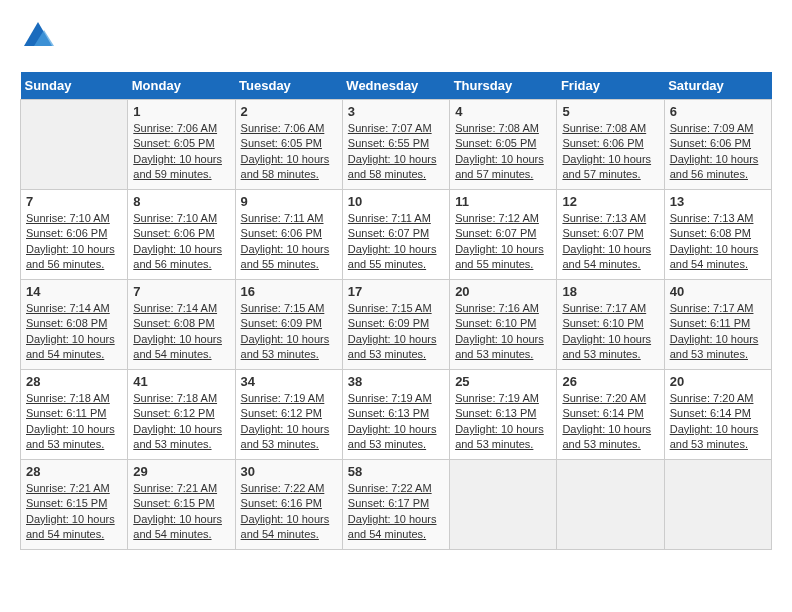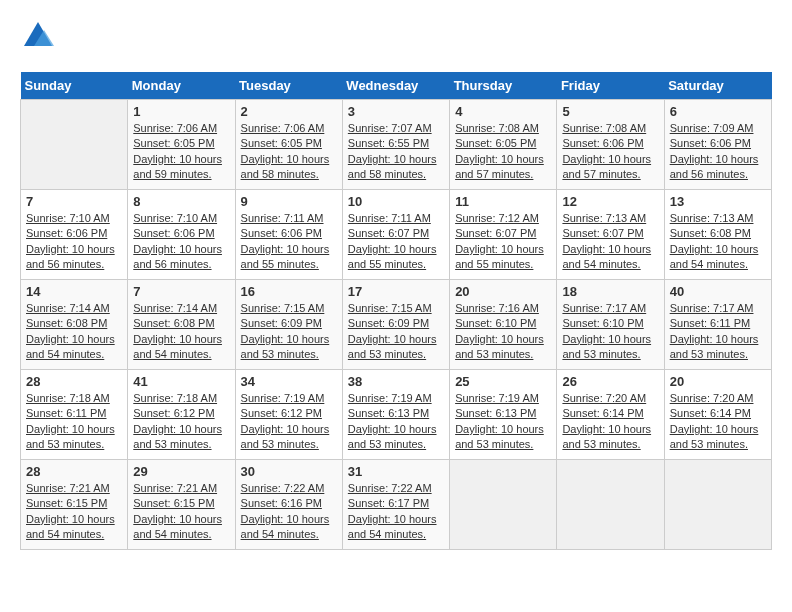--- a/index.html
+++ b/index.html
@@ -339,21 +339,21 @@
 and 54 minutes.</div>
         </td>
         <td>
           <span class="day-num">30</span>
           <div class="day-info" style="white-space: pre-line;">Sunrise: 7:22 AM
 Sunset: 6:16 PM
 Daylight: 10 hours
 and 54 minutes.</div>
         </td>
         <td>
-          <span class="day-num">31</span>
+          <span class="day-num">58</span>
           <div class="day-info" style="white-space: pre-line;">Sunrise: 7:22 AM
 Sunset: 6:17 PM
 Daylight: 10 hours
 and 54 minutes.</div>
         </td>
         <td class="empty-cell"></td>
         <td class="empty-cell"></td>
         <td class="empty-cell"></td>
       </tr>
     </tbody>

